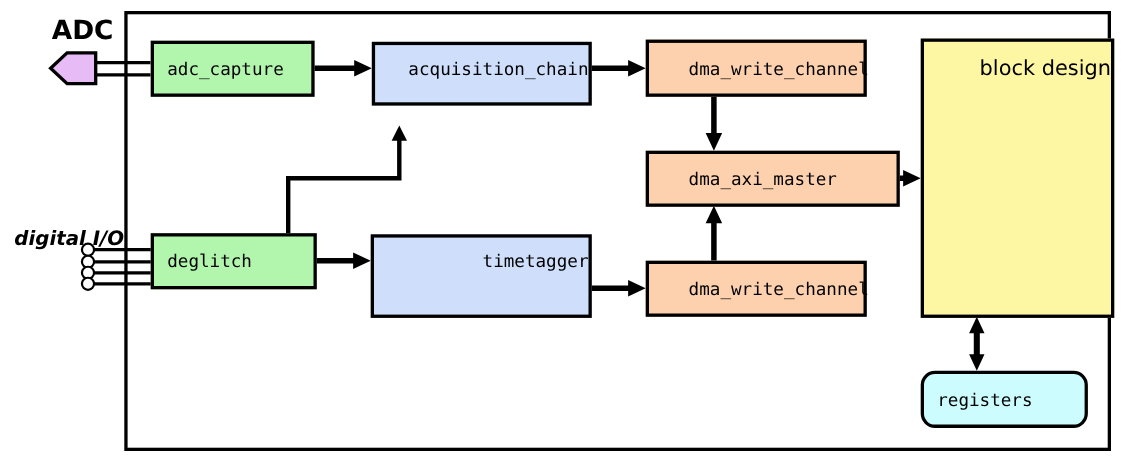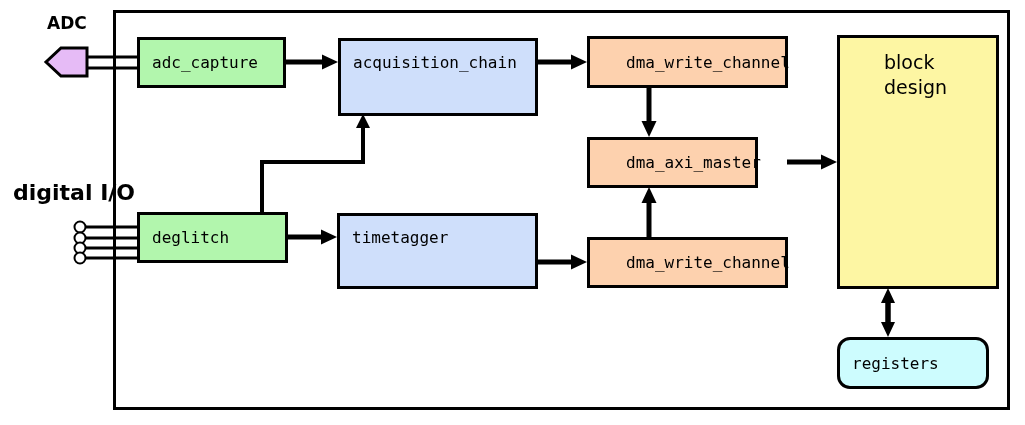--- a/index.html
+++ b/index.html
@@ -2,41 +2,41 @@
 <html style="--color-green: #b2f6ad; --color-blue: #cfdffb; --color-salmon: #fdd1ae; --color-yellow: #fdf6a3; --color-cyan: #cdfcfe; --color-purple: #e6bbf6; --color-line: #000000;"><head>
 <meta charset="utf-8">
 <style>
   html,body{margin:0;padding:0;background:#fff;}
   .canvas{position:relative;width:1025px;height:425px;background:#fff;overflow:hidden;
           font-family:"DejaVu Sans",sans-serif;color:#000;}
   .wires{position:absolute;left:0;top:0;z-index:1;}
   .outer{position:absolute;left:113px;top:10px;width:897px;height:400px;
          box-sizing:border-box;border:3px solid #000;z-index:0;}
   .box{position:absolute;box-sizing:border-box;border:3px solid #000;z-index:2;
-       font-family:"DejaVu Sans Mono",monospace;font-size:16px;line-height:19px;}
+       font-family:"DejaVu Sans Mono",monospace;font-size:16px;line-height:19px;text-align:right;}
   .v-center{display:flex;align-items:center;padding-left:12px;}
   .v-top{padding:12px 0 0 12px;}
   .green{background:var(--color-green,#b2f6ad);}
   .blue{background:var(--color-blue,#cfdffb);}
   .salmon{background:var(--color-salmon,#fdd1ae);padding-left:36px;}
   .yellow{background:var(--color-yellow,#fdf6a3);}
   .cyan{background:var(--color-cyan,#cdfcfe);}
   #adc-capture{left:137px;top:37px;width:149px;height:51px;}
-  #acquisition-chain{left:338px;top:38px;width:200px;height:78px;}
+  #acquisition-chain{left:338px;top:38px;width:200px;height:58px;}
   #dma-wr-top{left:587px;top:36px;width:201px;height:52px;}
-  #dma-axi{left:587px;top:137px;width:171px;height:51px;}
+  #dma-axi{left:587px;top:137px;width:231px;height:51px;}
   #dma-wr-bottom{left:587px;top:237px;width:201px;height:51px;}
   #deglitch{left:137px;top:212px;width:151px;height:51px;}
   #timetagger{left:337px;top:213px;width:201px;height:76px;}
-  #block-design{left:837px;top:35px;width:162px;height:254px;
+  #block-design{left:837px;top:35px;width:176px;height:254px;
                 font-family:"DejaVu Sans",sans-serif;font-size:19px;line-height:25px;padding-left:44px;}
   #registers{left:837px;top:337px;width:152px;height:52px;border-radius:13px;}
   .ext-label{position:absolute;z-index:2;font-weight:bold;white-space:nowrap;}
-  #adc-label{left:47px;top:13px;font-size:17px;}
-  #dio-label{left:13px;top:180px;font-size:22px;}
+  #adc-label{left:47px;top:13px;font-size:24px;}
+  #dio-label{left:13px;top:207px;font-size:18px;font-style:italic;}
 </style>
 </head>
 <body>
 
 <div class="canvas">
 
   <div class="outer"></div>
 
   <svg class="wires" width="1025" height="425" viewBox="0 0 1025 425">
 

